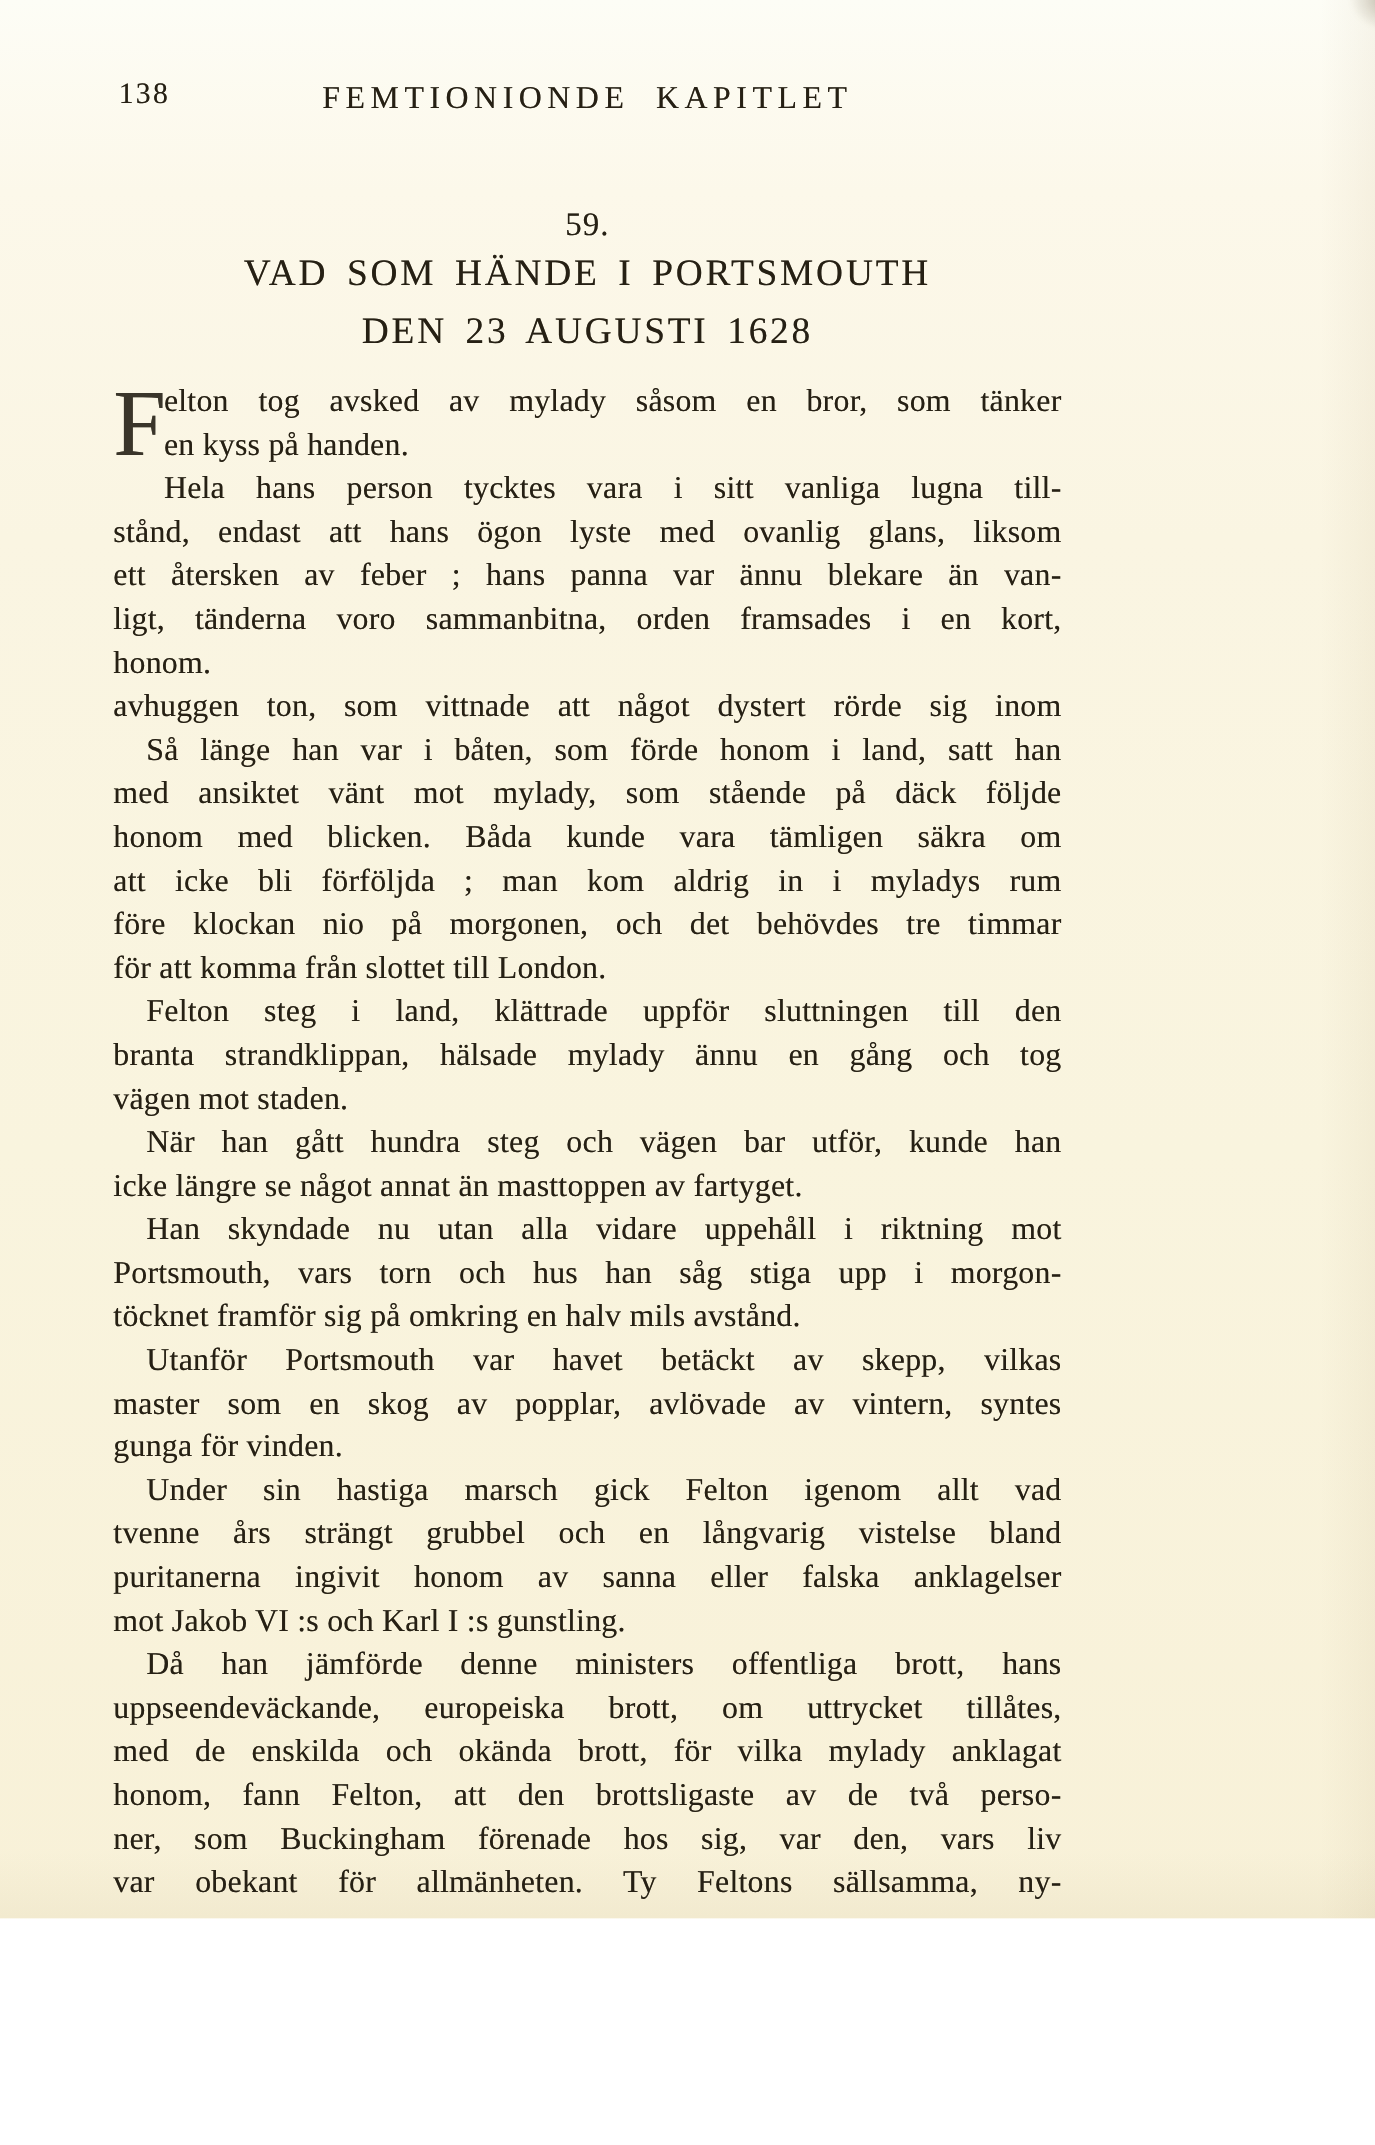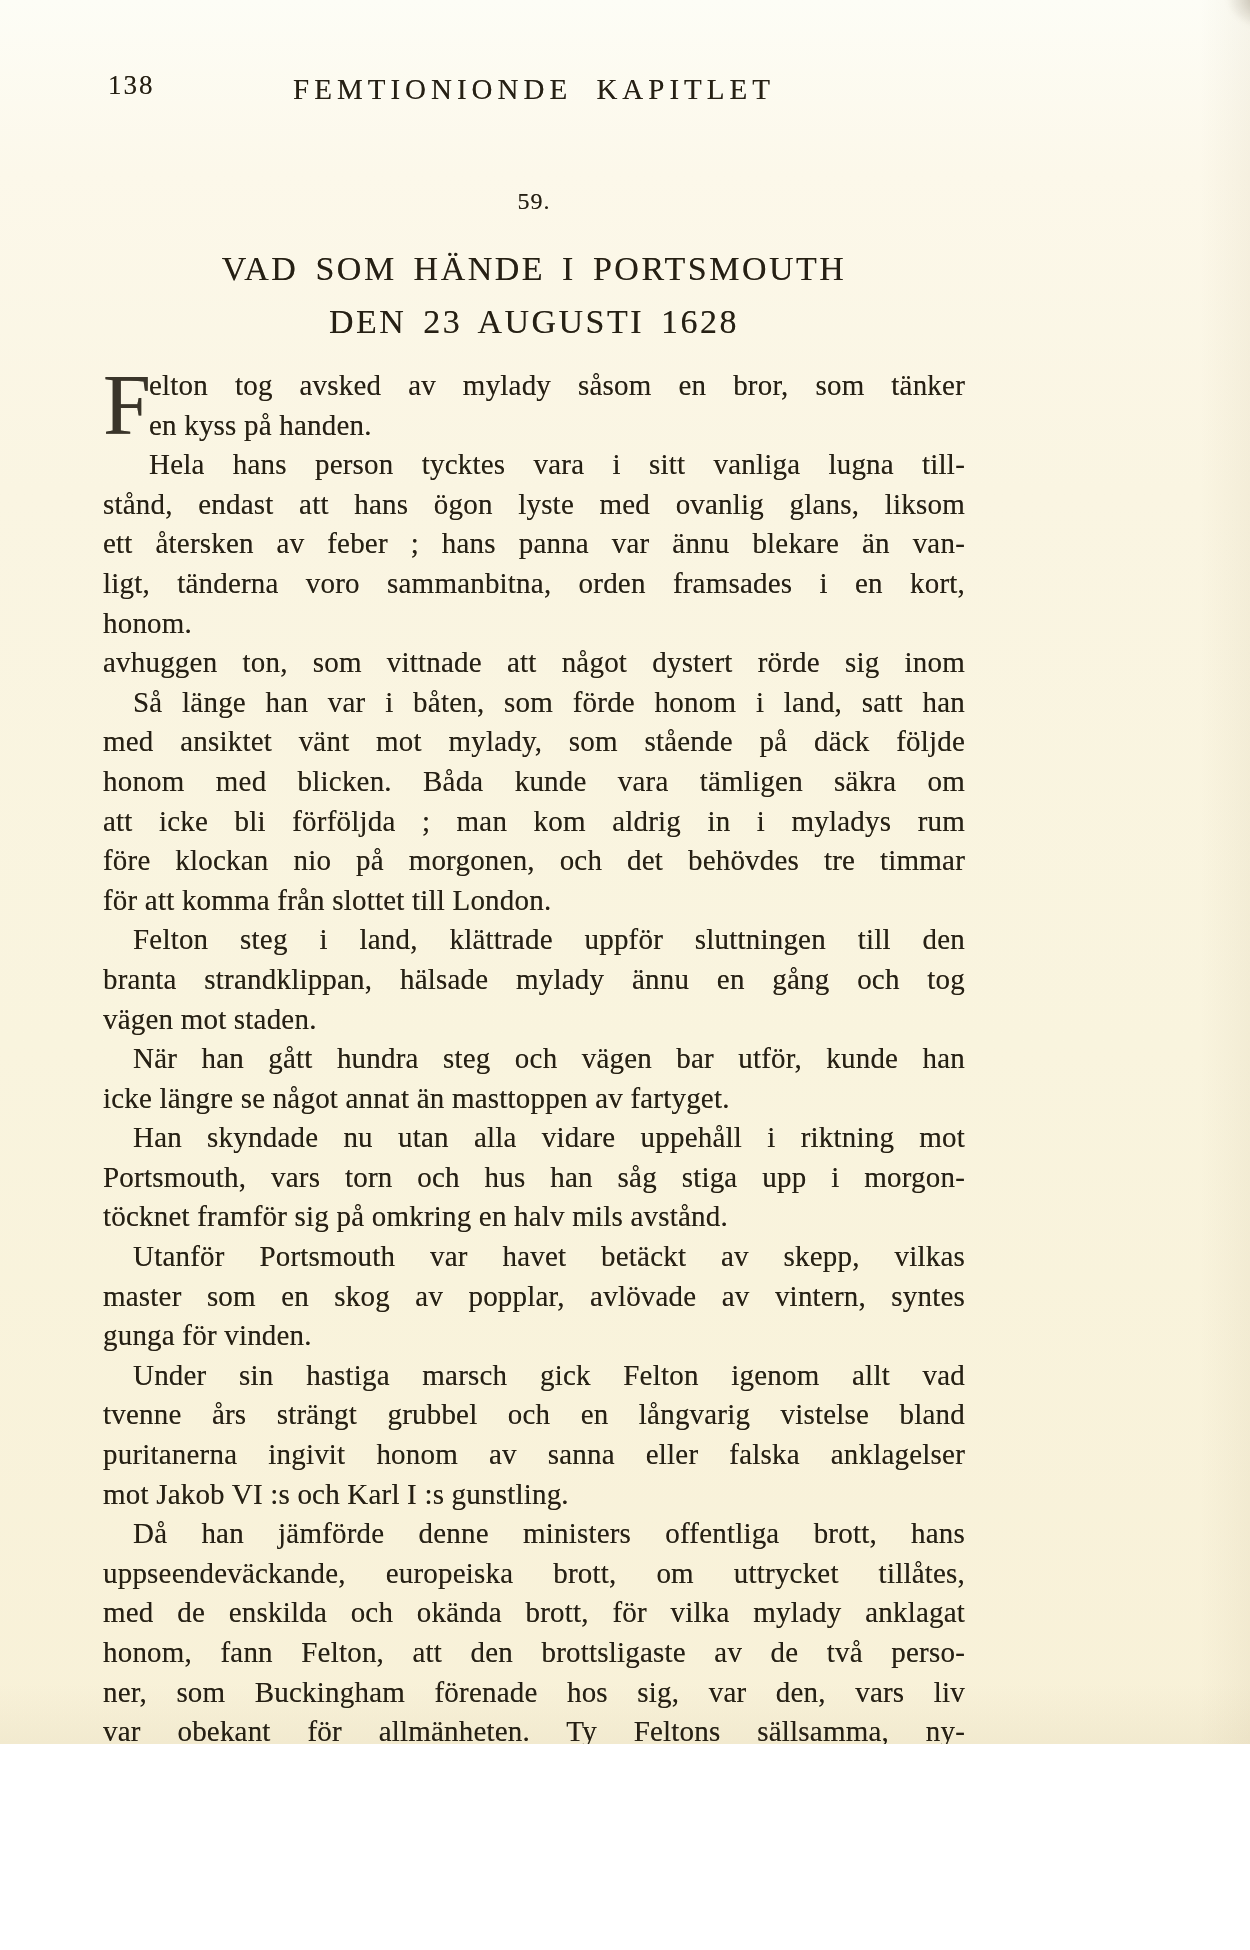--- a/index.html
+++ b/index.html
@@ -45,21 +45,21 @@
     font-size: 27px; letter-spacing: 2px;
   }
   .running-title {
     position: absolute; left: 0; width: 100%; top: 3px;
     text-align: center;
     font-size: 29px; letter-spacing: 5px; word-spacing: 12px;
   }
   
   .content { position: absolute; left: 103px; top: 188px; width: 862px; }
   .section-number {
-    text-align: center; font-size: 24px; height: 34px; margin-bottom: 20px;
+    text-align: center; font-size: 30px; height: 34px; 
     letter-spacing: 1px;
   }
   .chapter-title { margin: 0 0 18px 0; font-weight: normal; }
   .title-line {
     display: block; text-align: center;
     font-size: 34px; line-height: 53px; letter-spacing: 2.5px; word-spacing: 6px;
   }
   
   .body-text { font-size: 29px; line-height: 39.6px; letter-spacing: 0.2px; }
   .para { margin: 0; }

